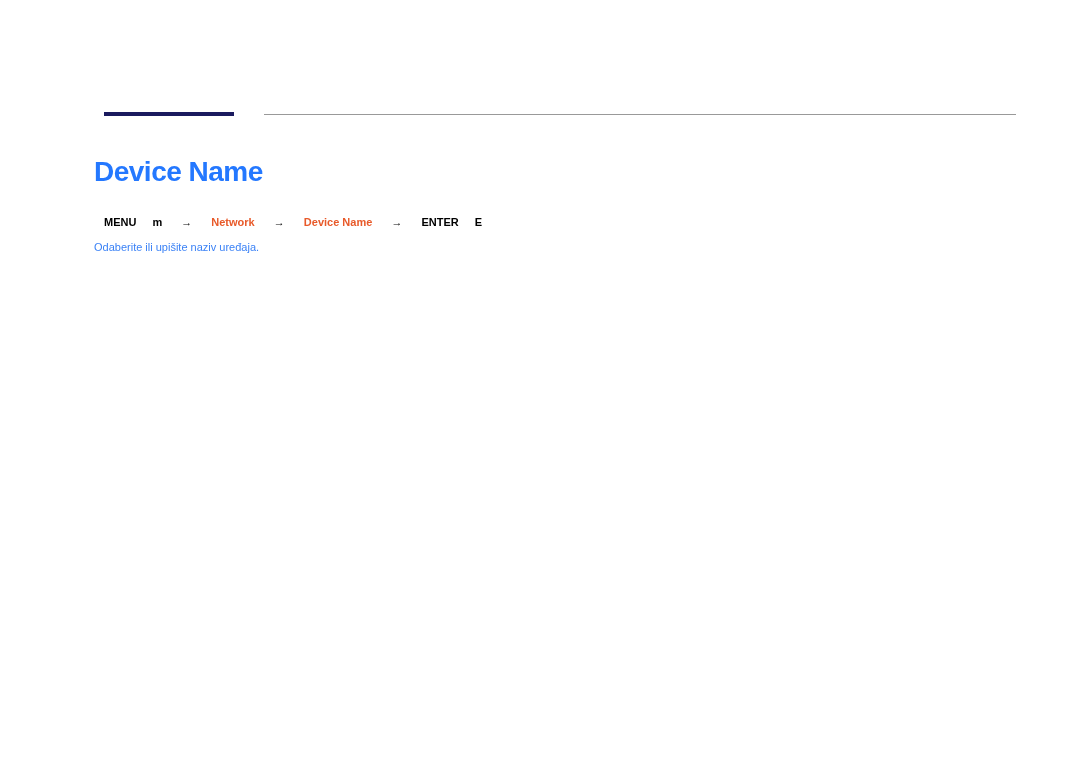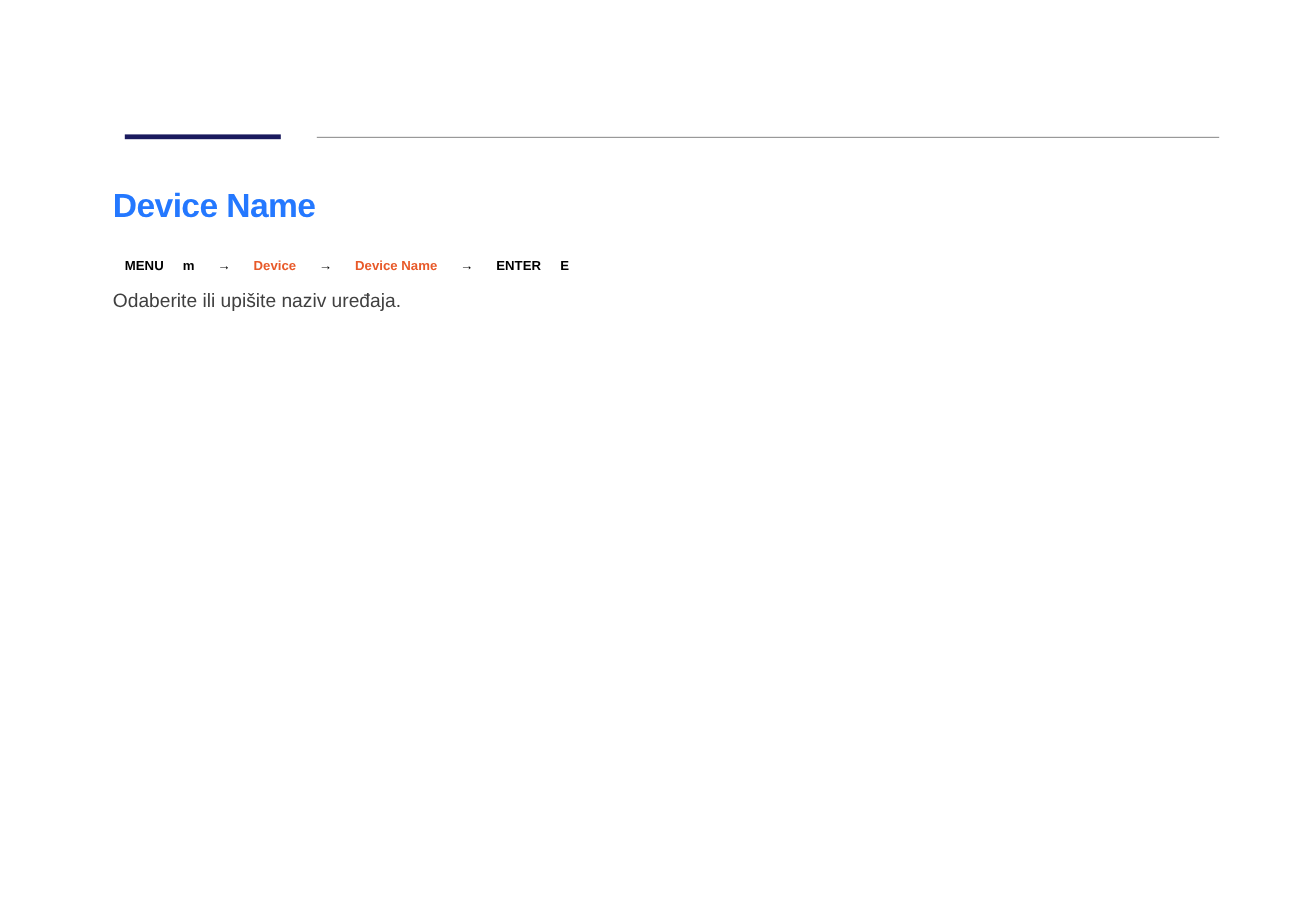--- a/index.html
+++ b/index.html
@@ -55,41 +55,41 @@
     .menu-orange {
       color: #e85a2a;
       margin-right: 6px;
     }
     .arrow {
       color: #000;
       font-weight: normal;
       margin-right: 6px;
     }
     .desc-line {
-      font-size: 16px;
-      color: #404040;
+      font-size: 11px;
+      color: #3b82f6;
       line-height: 1.7;
     }
   </style>
 </head>
 <body>
 
 <div class="page">
 
   <div class="top-bar">
     <div class="blue-segment"></div>
     <div class="gray-line"></div>
   </div>
 
   <h1 class="title">Device Name</h1>
 
   <div class="menu-path">
     <span class="menu-black">MENU</span><span class="menu-black">m</span>
     <span class="arrow">→</span>
-    <span class="menu-orange">Device</span>
+    <span class="menu-orange">Network</span>
     <span class="arrow">→</span>
     <span class="menu-orange">Device Name</span>
     <span class="arrow">→</span>
     <span class="menu-black">ENTER</span><span class="menu-black">E</span>
   </div>
 
   <p class="desc-line">Odaberite ili upišite naziv uređaja.</p>
 
 </div>
 

